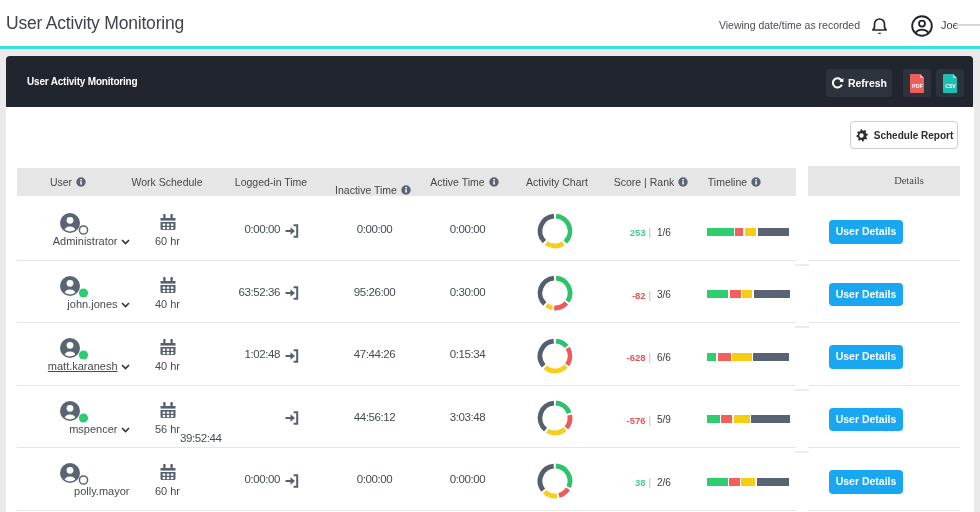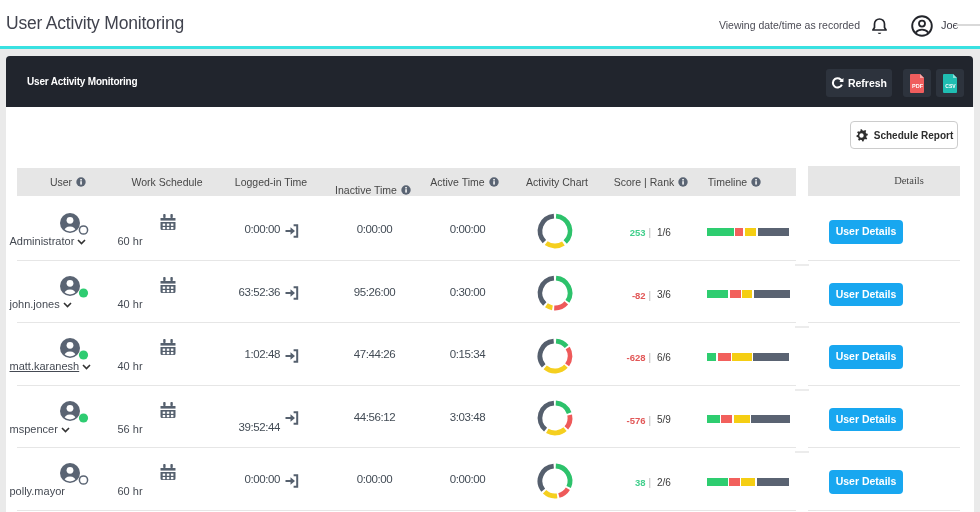--- a/index.html
+++ b/index.html
@@ -1,20 +1,20 @@
 <!DOCTYPE html>
 <html><head>
 <meta charset="utf-8">
 <style>
 * { margin:0; padding:0; box-sizing:border-box; }
 html,body { width:980px; height:512px; font-family:"Liberation Sans",sans-serif; }
 body { background:#eaeaea; position:relative; overflow:hidden; }
 .abs { position:absolute; }
-.name { font-size:11px; color:#454a53; text-align:left; white-space:nowrap; }
-.hrs { font-size:11px; color:#454a53; }
+.name { font-size:11px; color:#454a53; text-align:right; white-space:nowrap; }
+.hrs { font-size:11px; color:#454a53; text-align:center; }
 .time { font-size:11.5px; letter-spacing:-0.4px; color:#424b55; }
 .score { font-size:9.5px; }
 .pipe { color:#b5b5b5; font-size:10px; }
 .rank { font-size:10px; color:#3b3b3b; }
 .bar { display:flex; gap:1.5px; height:8px; }
 .btn-ud { width:74px; height:23.5px; background:#18a7f0; border-radius:4px; color:#fff;
   font-size:10.5px; font-weight:bold; text-align:center; line-height:23.5px; }
 .hcell { font-size:10.5px; color:#474747; text-align:center; white-space:nowrap; }
 </style>
 </head>
@@ -271,21 +271,21 @@
       <path d="M0.5 4 h15 v2.6 h-15 Z" fill="#55606e"></path>
       <path d="M0.5 8 h15 v6.5 a1.5 1.5 0 0 1 -1.5 1.5 h-12 a1.5 1.5 0 0 1 -1.5 -1.5 Z" fill="#55606e"></path>
       <rect x="2.7" y="9.6" width="2.5" height="2.2" fill="#fff"></rect>
       <rect x="6.8" y="9.6" width="2.5" height="2.2" fill="#fff"></rect>
       <rect x="10.9" y="9.6" width="2.5" height="2.2" fill="#fff"></rect>
       <rect x="2.7" y="13" width="2.5" height="2.2" fill="#fff"></rect>
       <rect x="6.8" y="13" width="2.5" height="2.2" fill="#fff"></rect>
       <rect x="10.9" y="13" width="2.5" height="2.2" fill="#fff"></rect>
     </svg></div>
   <div class="abs hrs" style="left:117.5px;top:422.5px;width:100px;">56 hr</div>
-  <div class="abs time" style="left:180px;top:421px;width:100px;text-align:right;">39:52:44</div>
+  <div class="abs time" style="left:180px;top:432px;width:100px;">39:52:44</div>
   <div class="abs" style="left:284.5px;top:411.0px;"><svg width="14" height="14" viewBox="0 0 14 14">
       <path d="M8.6 1.2 h3.6 v11.6 h-3.6" stroke="#55606e" stroke-width="2" fill="none"></path>
       <path d="M0.5 6 h5 v-2.8 l4.5 3.8 -4.5 3.8 v-2.8 h-5 Z" fill="#55606e"></path>
     </svg></div>
   <div class="abs time" style="left:324.5px;top:410.5px;width:100px;text-align:center;">44:56:12</div>
   <div class="abs time" style="left:417.5px;top:410.5px;width:100px;text-align:center;">3:03:48</div>
   <div class="abs" style="left:535px;top:398.0px;"><svg width="40" height="40" viewBox="0 0 40 40">
       <path d="M20.79 5.02 A15 15 0 0 1 34.18 15.12" stroke="#2dc26b" stroke-width="4.8" fill="none"></path>
       <path d="M34.67 16.88 A15 15 0 0 1 31.32 29.84" stroke="#ee5a5a" stroke-width="4.8" fill="none"></path>
       <path d="M30.04 31.15 A15 15 0 0 1 12.27 32.86" stroke="#f5cf1f" stroke-width="4.8" fill="none"></path>

